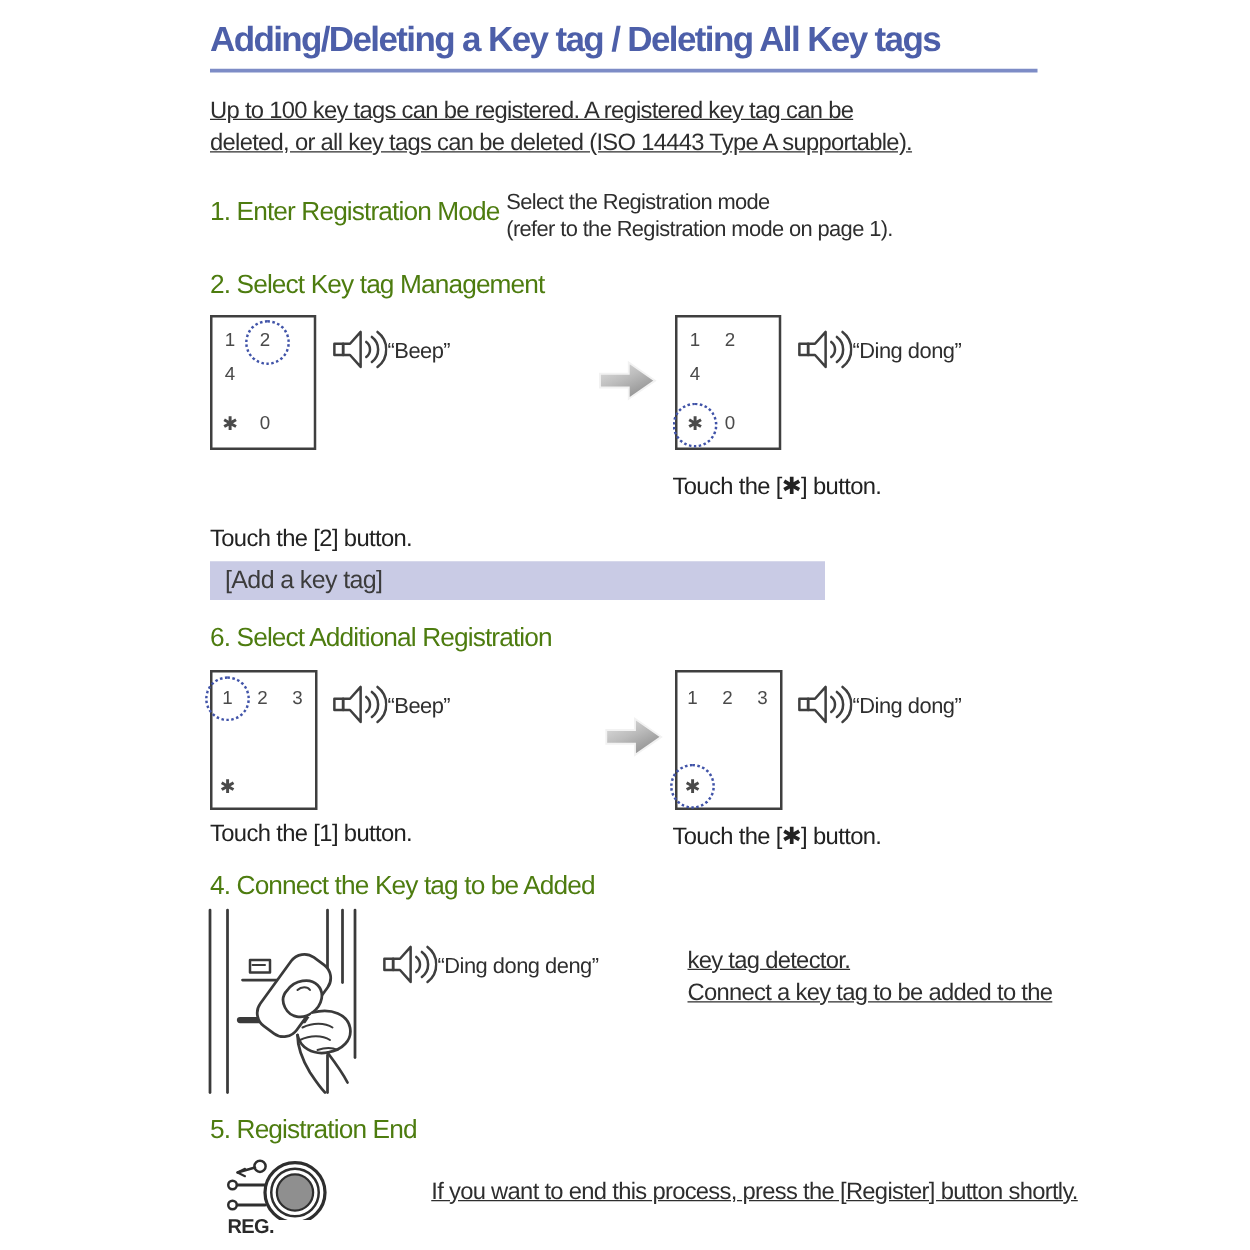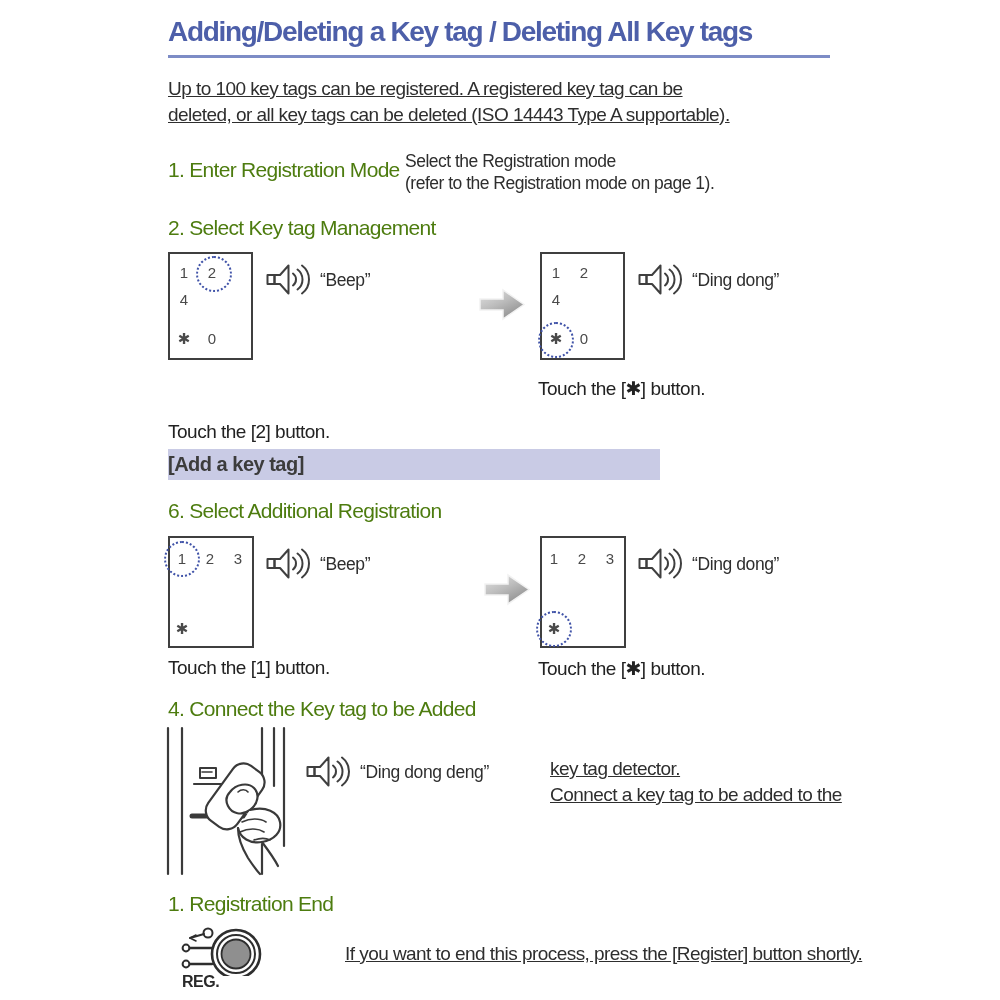--- a/index.html
+++ b/index.html
@@ -33,31 +33,31 @@
   }
   .key{
     position:absolute;width:20px;text-align:center;
     font-size:15px;color:#4a4a4a;
   }
   .dotted-circle{
     position:absolute;width:32px;height:32px;border:2.4px dotted #4053a8;
     border-radius:50%;
   }
   .sound-row{
-    display:flex;align-items:center;gap:10px;
+    display:flex;align-items:center;
   }
   .sound-label{
     font-size:17.5px;letter-spacing:-0.4px;color:#2e2e2e;white-space:nowrap;
   }
   .banner{
     left:168px;top:449px;width:492px;height:31px;background:#c9cbe5;
     display:flex;align-items:center;
   }
   .banner-label{
-    font-size:20px;font-weight:bold;letter-spacing:-0.5px;color:#3c3c3c;
+    margin-left:12px;font-size:20px;font-weight:normal;letter-spacing:-0.5px;color:#3c3c3c;
   }
   .reg-label{
     font-size:16px;font-weight:bold;letter-spacing:-0.5px;color:#2a2a2a;
   }
   svg{display:block;}
 </style>
 </head>
 <body>
 
 <svg width="0" height="0" style="position:absolute">
@@ -216,21 +216,21 @@
       <use href="#speaker"></use>
     </svg>
   <span class="sound-label">“Ding dong deng”</span>
 </div>
 
 <div class="abs body-text" style="left:550px;top:756px;">
   <div>key tag detector.</div>
   <div>Connect a key tag to be added to the</div>
 </div>
 
-<div class="abs step-heading" style="left:168px;top:892px;">1. Registration End</div>
+<div class="abs step-heading" style="left:168px;top:892px;">5. Registration End</div>
 
 <svg class="abs" style="left:178px;top:926px;" width="92" height="50" viewBox="0 0 92 50" fill="none" stroke="#2e2e2e" stroke-width="2.4" stroke-linecap="round">
 
   <circle cx="30" cy="7" r="4.5" stroke-width="2"></circle>
   <path d="M12,12 L26,8" stroke-width="2"></path>
   <path d="M12,12 L18,9 M12,12 L18,15" stroke-width="1.6"></path>
 
   <circle cx="8" cy="22" r="3.4" stroke-width="2"></circle>
   <line x1="12" y1="22" x2="36" y2="22"></line>
   <circle cx="8" cy="38" r="3.4" stroke-width="2"></circle>

